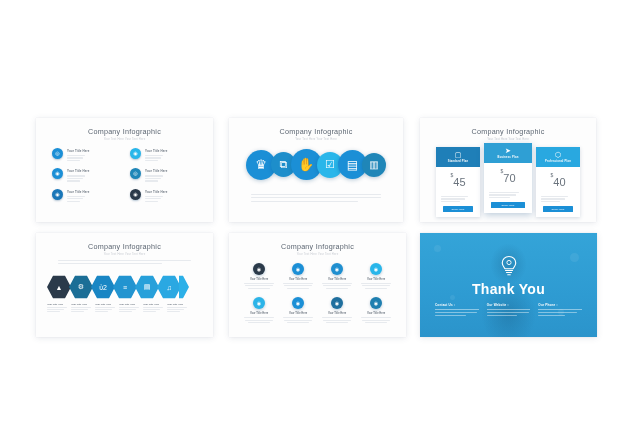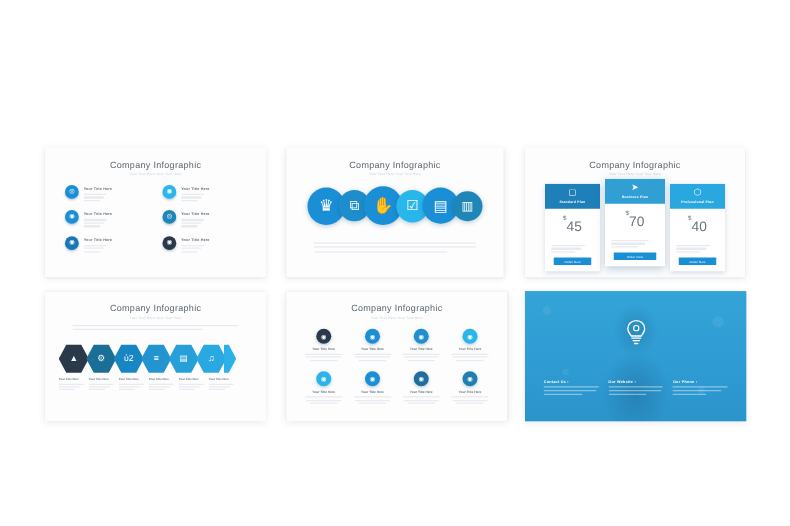--- a/index.html
+++ b/index.html
@@ -503,20 +503,21 @@
     <div class="s6-bulb">
       <svg viewBox="0 0 36 44" width="18" height="22" aria-hidden="true">
         <path d="M18 3 C10 3 4.5 9 4.5 16 C4.5 21 7.5 24 10 27.5 L26 27.5 C28.5 24 31.5 21 31.5 16 C31.5 9 26 3 18 3 Z" fill="none" stroke="#ffffff" stroke-width="2.2"></path>
         <line x1="11" y1="31" x2="25" y2="31" stroke="#ffffff" stroke-width="2.2" stroke-linecap="round"></line>
         <line x1="13" y1="35" x2="23" y2="35" stroke="#ffffff" stroke-width="2.2" stroke-linecap="round"></line>
         <line x1="15.5" y1="39.5" x2="20.5" y2="39.5" stroke="#ffffff" stroke-width="2.2" stroke-linecap="round"></line>
         <circle cx="18" cy="15" r="4.2" fill="none" stroke="#ffffff" stroke-width="1.8"></circle>
       </svg>
     </div>
 
+    <div class="s6-thanks">Thank You</div>
     <div class="s6-cols" id="s6cols">
   <div class="s6-col">
     <div class="s6-ch">Contact Us :</div>
     <div class="s6-rule"></div>
     <div class="ln " style="width:96%"></div>
           <div class="ln " style="width:70%"></div>
   </div>
   <div class="s6-col">
     <div class="s6-ch">Our Website :</div>
     <div class="s6-rule"></div>

